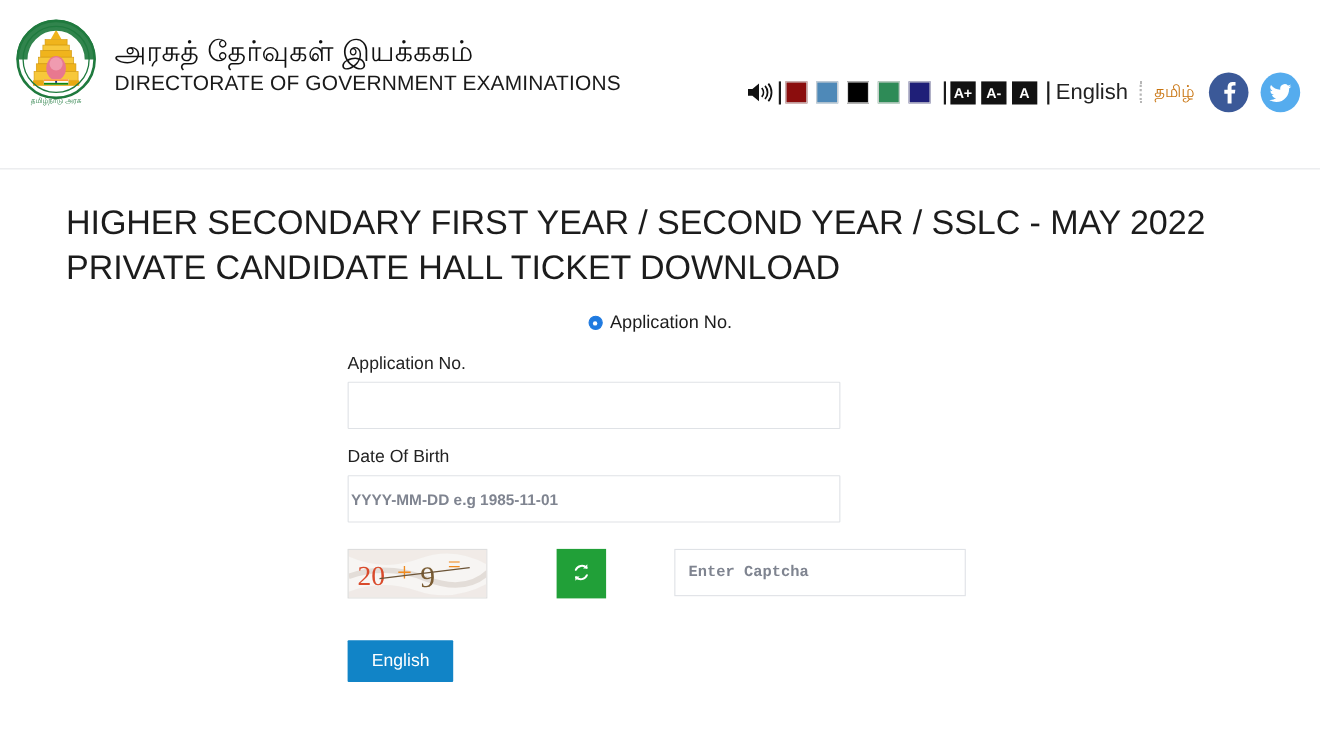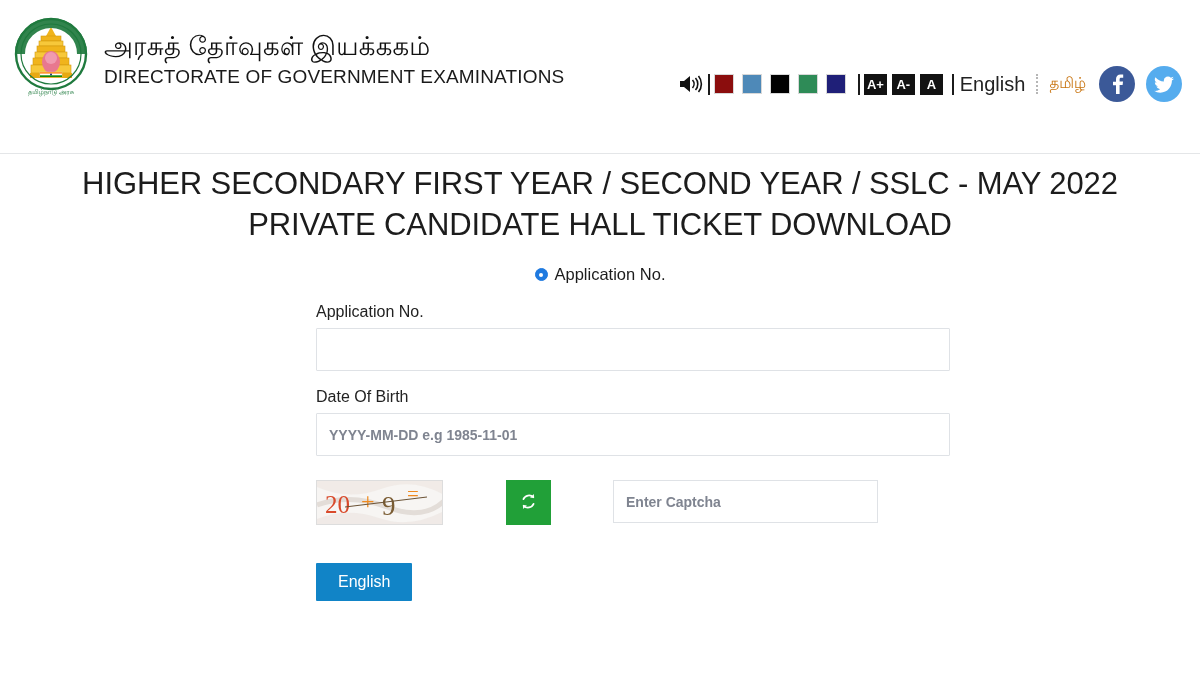--- a/index.html
+++ b/index.html
@@ -93,23 +93,22 @@
     align-items: center;
     justify-content: center;
     margin-left: 11px;
   }
   .fb { background: #3b5998; }
   .tw { background: #55acee; }
 
   
   .main { position: relative; width: 1200px; }
   .page-title {
-    margin: 9px auto 0;
+    margin: 28px auto 0;
     width: 1080px;
-    text-align: center;
     font-size: 31px;
     font-weight: 400;
     color: #1c1c1c;
     line-height: 1.33;
     letter-spacing: -0.1px;
   }
 
   .form-area { width: 1200px; }
 
   .radio-row {
@@ -152,29 +151,29 @@
 
   .fields { width: 562px; margin: 19px 0 0 316px; }
   .field-label {
     font-size: 16px;
     color: #222;
     margin-bottom: 7px;
     display: block;
   }
   .txt {
     display: block;
-    width: 634px;
+    width: 448px;
     height: 43px;
     border: 1px solid #dfe2e6;
     background: #fff;
     font-family: "Liberation Sans", sans-serif;
     font-size: 14px;
     font-weight: 700;
     color: #3b82f6;
-    padding: 0 12px;
+    padding: 0 2px;
     outline: none;
     border-radius: 1px;
   }
   .txt::placeholder {
     color: #7f8490;
     font-weight: 700;
     font-size: 14px;
   }
   .gap { height: 17px; }
 
@@ -199,21 +198,21 @@
     align-items: center;
     justify-content: center;
     cursor: pointer;
     padding: 0;
   }
   .captcha-input {
     width: 265px; height: 43px;
     margin-left: 62px;
     border: 1px solid #dfe2e6;
     background: #fff;
-    font-family: Liberation Sans, sans-serif;
+    font-family: Liberation Mono, monospace;
     font-size: 14px;
     font-weight: 700;
     color: #3c3c3c;
     padding: 0 12px;
     outline: none;
   }
   .captcha-input::placeholder { color: #7f8490; font-weight: 700; }
 
   .search-btn {
     margin: 38px 0 0 316px;

